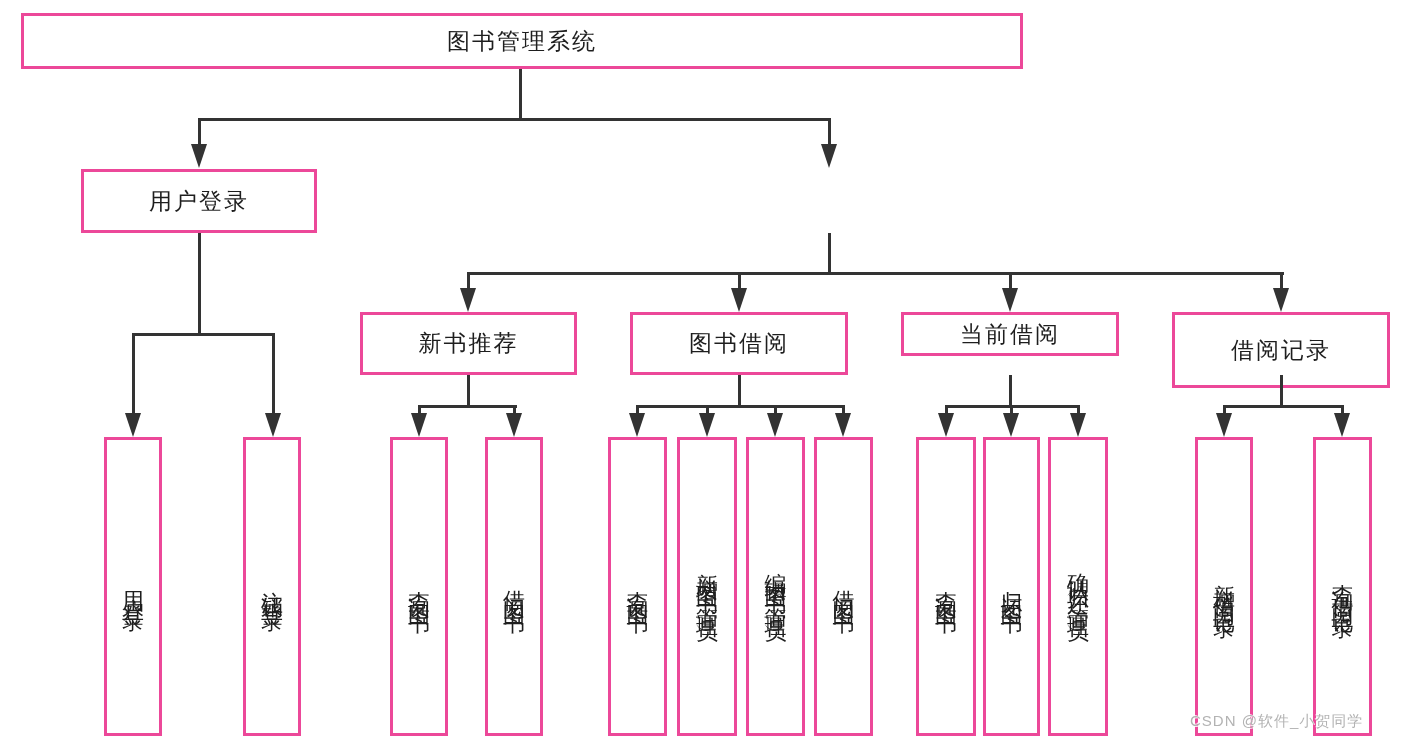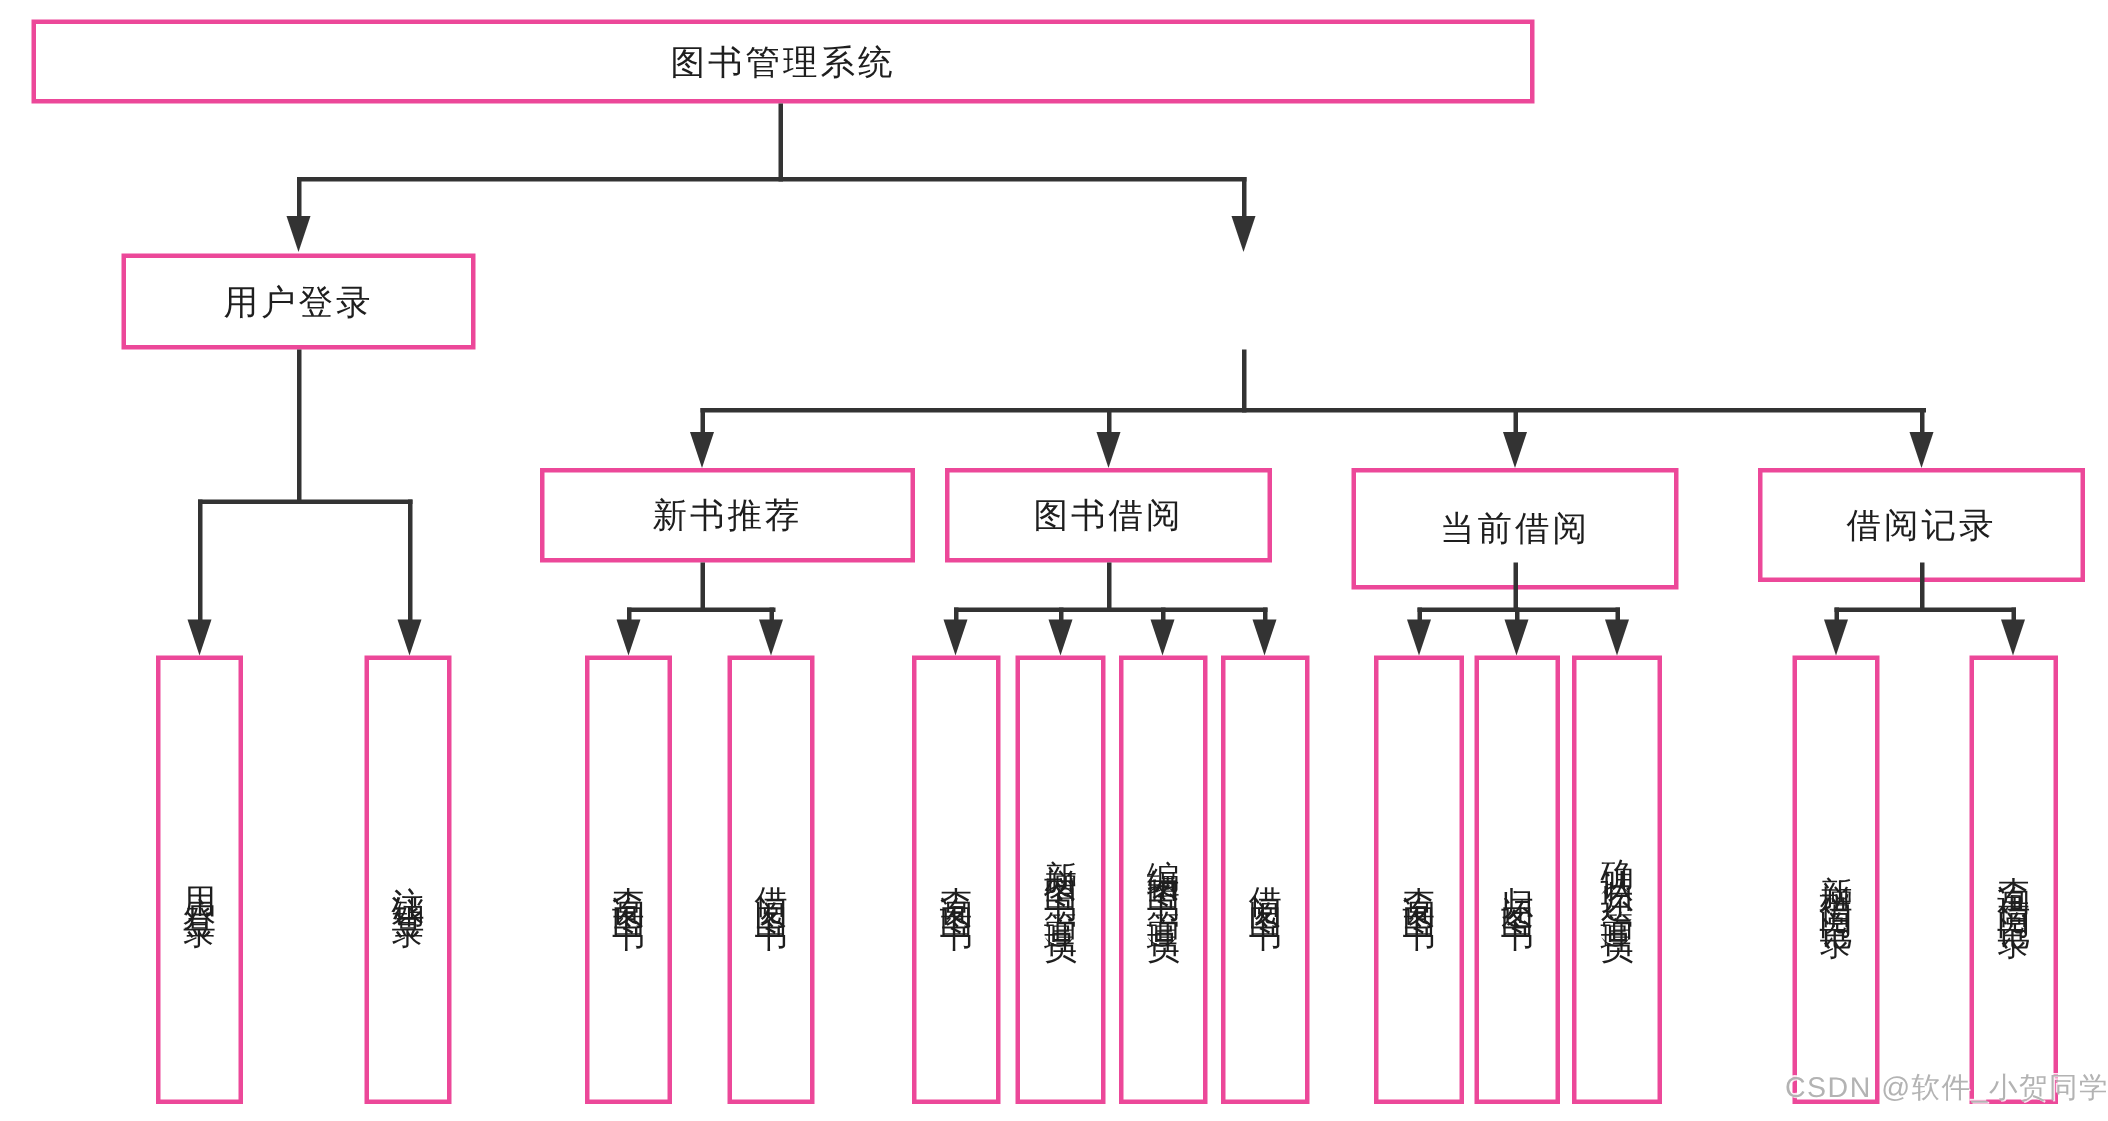--- a/index.html
+++ b/index.html
@@ -18,47 +18,47 @@
   }
   .vl{position:absolute;width:3px;background:#333333;}
   .hl{position:absolute;height:3px;background:#333333;}
   .ah{
     position:absolute;width:0;height:0;
     border-left:8px solid transparent;border-right:8px solid transparent;
     border-top:24px solid #333333;
   }
   .watermark{
     position:absolute;left:1190px;top:712px;z-index:5;
-    color:#b3b3b3;font-size:19px;letter-spacing:1px;white-space:nowrap;
+    color:#b3b3b3;font-size:15px;letter-spacing:1px;white-space:nowrap;
     text-shadow:1px 1px 0 rgba(255,255,255,.85), -1px -1px 0 rgba(255,255,255,.85);
   }
 </style>
 </head>
 <body>
 
 <div id="canvas">
 
   <div class="box" style="left:21px;top:13px;width:1002px;height:56px;">
     <span>图书管理系统</span>
   </div>
 
   <div class="box" style="left:81px;top:169px;width:236px;height:64px;">
     <span>用户登录</span>
   </div>
 
 
-  <div class="box" style="left:360px;top:312px;width:250px;height:63px;">
+  <div class="box" style="left:360px;top:312px;width:217px;height:63px;">
     <span>新书推荐</span>
   </div>
 
   <div class="box" style="left:630px;top:312px;width:218px;height:63px;">
     <span>图书借阅</span>
   </div>
 
-  <div class="box" style="left:901px;top:312px;width:218px;height:81px;">
+  <div class="box" style="left:901px;top:312px;width:218px;height:44px;">
     <span>当前借阅</span>
   </div>
 
   <div class="box" style="left:1172px;top:312px;width:218px;height:76px;">
     <span>借阅记录</span>
   </div>
 
   <div class="box vbox" style="left:104px;top:437px;width:58px;height:299px;">
     <span>用户登录</span>
   </div>

